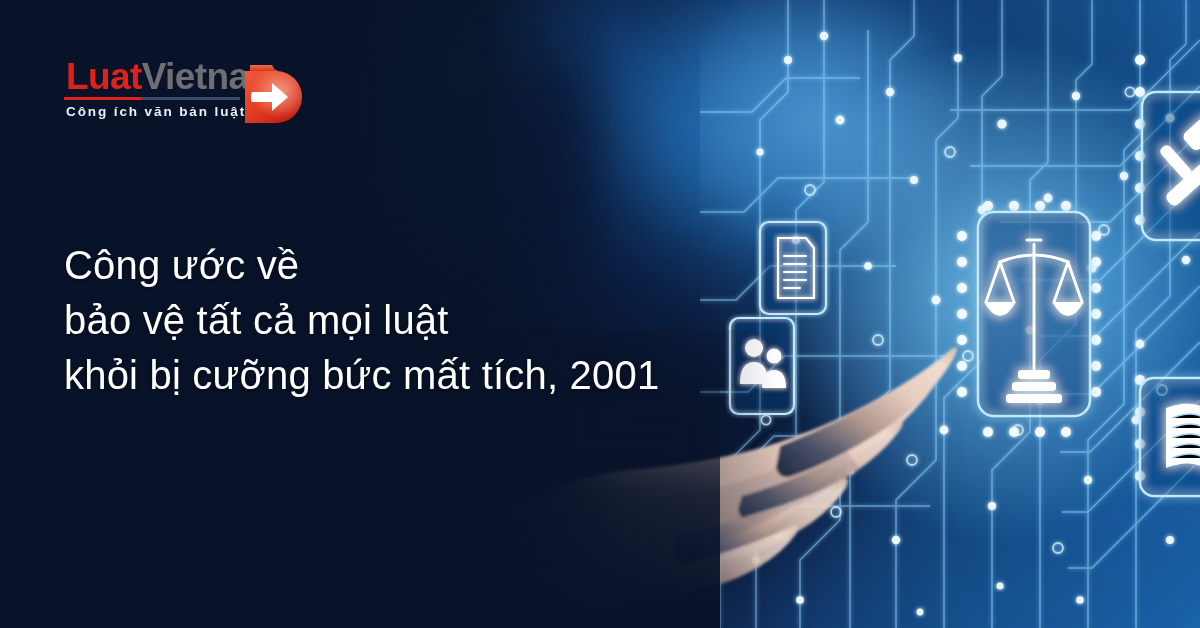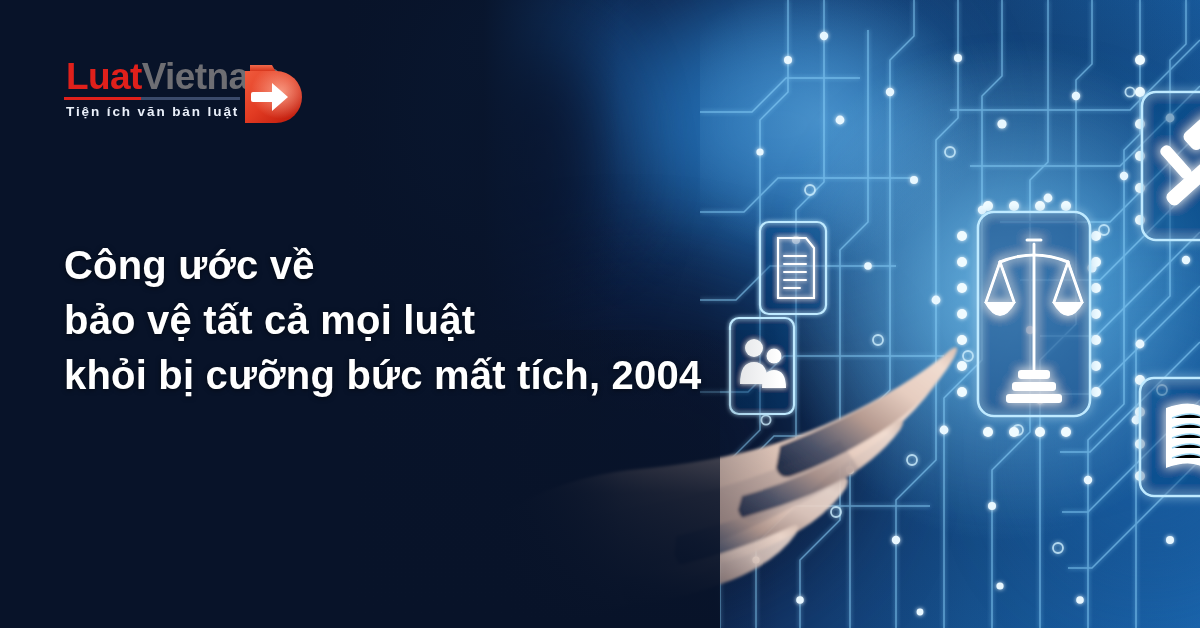--- a/index.html
+++ b/index.html
@@ -86,21 +86,21 @@
     width:72px; height:72px;
   }
   .logo-mark svg { display:block; width:100%; height:100%; }
 
   
   .headline {
     position:absolute; left:64px; top:238px;
     width:760px;
     color:#ffffff;
     font-size:40px;
-    font-weight:700;
+    font-weight:400;
     line-height:55px;
     letter-spacing:0.2px;
     text-shadow:0 1px 5px rgba(0,0,0,0.55);
   }
   .headline div { white-space:nowrap; }
 </style>
 </head>
 <body>
 
 <div id="banner">
@@ -399,21 +399,21 @@
   </div>
 
   <div class="left-wash"></div>
   <div class="bottom-wash"></div>
 
   <div class="logo">
     <div class="logo-word">
       <span class="logo-luat">Luat</span><span class="logo-vietnam">Vietnam</span>
     </div>
     <div class="logo-rule"></div>
-    <div class="logo-tag">Tiện ích văn bản luật</div>
+    <div class="logo-tag">Công ích văn bản luật</div>
 
     <div class="logo-mark">
       <svg viewBox="0 0 72 72">
         <defs>
           <linearGradient id="redg" x1="0" y1="0" x2="1" y2="1">
             <stop offset="0%" stop-color="#ef5a3c"></stop>
             <stop offset="48%" stop-color="#e23b22"></stop>
             <stop offset="100%" stop-color="#b81508"></stop>
           </linearGradient>
           <linearGradient id="redtab" x1="0" y1="0" x2="0" y2="1">
@@ -435,16 +435,16 @@
           <rect x="15" y="36" width="28" height="10" rx="2"></rect>
           <path d="M36 27 L52 41 L36 55 L36 45 L41 41 L36 37 Z"></path>
         </g>
       </svg>
     </div>
   </div>
 
   <div class="headline">
     <div>Công ước về</div>
     <div>bảo vệ tất cả mọi luật</div>
-    <div>khỏi bị cưỡng bức mất tích, 2004</div>
+    <div>khỏi bị cưỡng bức mất tích, 2001</div>
   </div>
 
 </div>
 
 </body></html>

